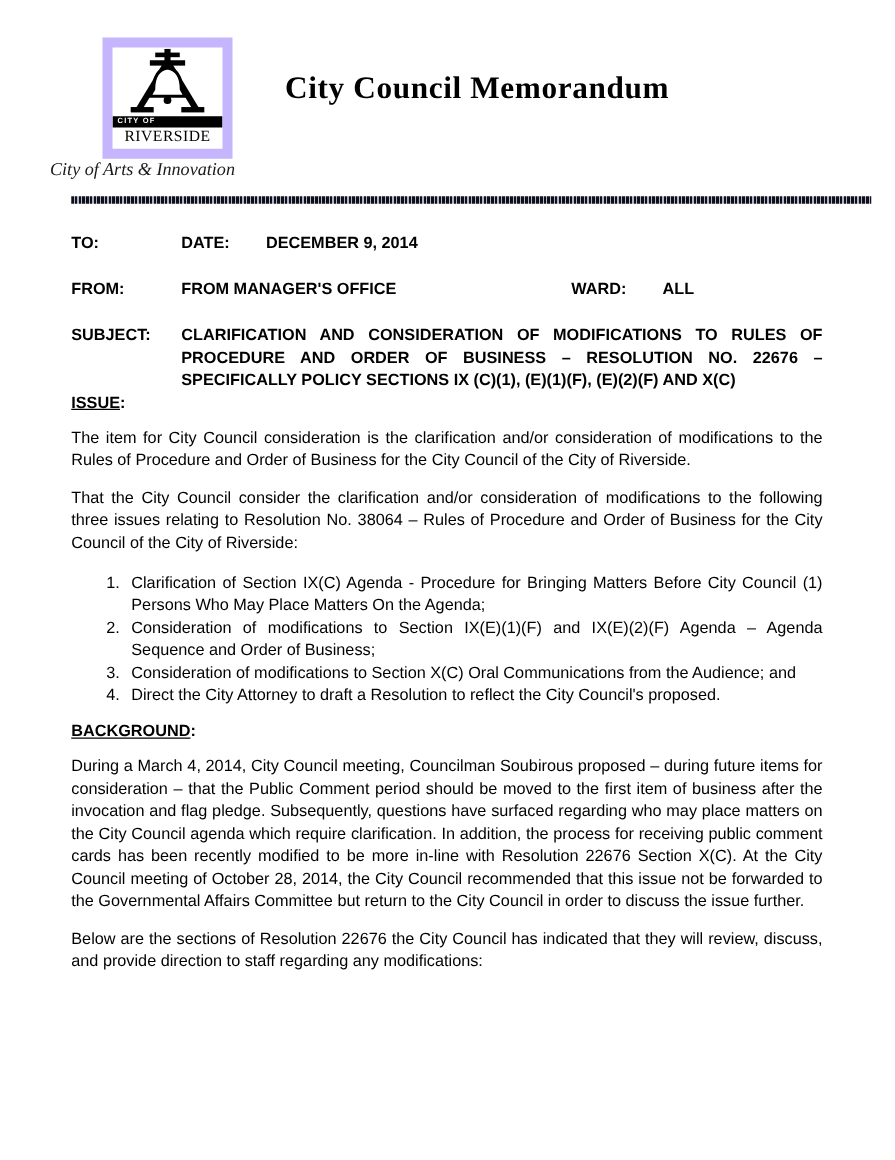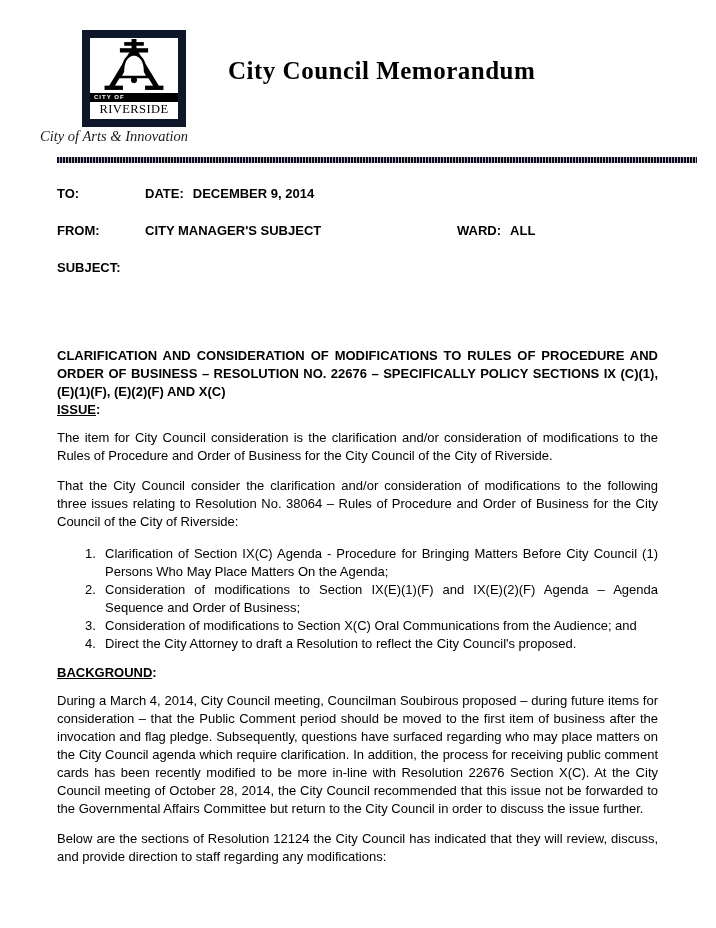--- a/index.html
+++ b/index.html
@@ -13,21 +13,21 @@
     font-family: "Liberation Sans", sans-serif;
     font-size: 13px;
     line-height: 18px;
     overflow: hidden;
   }
 
   
   .logo {
     position: absolute; left: 82px; top: 30px;
     width: 104px; height: 97px;
-    background: #0f172a;
+    background: #c4b5fd;
     box-sizing: border-box;
     padding: 8px;
   }
   .logo-inner {
     width: 100%; height: 100%;
     background: #fff;
     display: flex; flex-direction: column;
     align-items: stretch;
     overflow: hidden;
   }
@@ -71,23 +71,23 @@
       #b0b4cb 2px, #b0b4cb 3px);
   }
 
   
   .content {
     position: absolute; top: 185px; left: 57px; width: 601px;
   }
   .meta-row { display: flex; font-weight: bold; margin-bottom: 19px; }
   .meta-label { width: 88px; flex: 0 0 88px; }
   .meta-main  { width: 312px; flex: 0 0 312px; }
-  .meta-right { display: flex; }
+  .meta-right { display: flex; gap: 20px; }
   .meta-right .rlabel { margin-right: 9px; }
-  .subject-row { margin-bottom: 0; flex-direction: column; }
+  .subject-row { margin-bottom: 0; }
   .subject-row .subject-text {
     flex: 1; text-align: justify; width: auto;
   }
   .heading { font-weight: bold; margin: 0 0 10px 0; }
   .heading .hword { text-decoration: underline; }
   .para { margin: 0 0 12px 0; text-align: justify; }
   .rec-intro { margin-bottom: 14px; }
   .rec-list { margin: 0 0 11px 0; }
   .rec-item { display: flex; }
   .rec-num { flex: 0 0 20px; margin-left: 28px; }
@@ -133,21 +133,21 @@
     <div class="meta-row">
       <span class="meta-label">TO:</span>
       <span class="meta-right">
         <span class="rlabel">DATE:</span>
         <span>DECEMBER 9, 2014</span>
       </span>
     </div>
 
     <div class="meta-row">
       <span class="meta-label">FROM:</span>
-      <span class="meta-main">CITY MANAGER'S SUBJECT</span>
+      <span class="meta-main">FROM MANAGER'S OFFICE</span>
       <span class="meta-right">
         <span class="rlabel">WARD:</span>
         <span>ALL</span>
       </span>
     </div>
 
     <div class="meta-row subject-row">
       <span class="meta-label">SUBJECT:</span>
       <span class="subject-text">CLARIFICATION AND CONSIDERATION OF MODIFICATIONS TO RULES OF PROCEDURE AND ORDER OF BUSINESS – RESOLUTION NO. 22676 – SPECIFICALLY POLICY SECTIONS IX (C)(1), (E)(1)(F), (E)(2)(F) AND X(C)</span>
     </div>
@@ -175,16 +175,16 @@
       <div class="rec-item">
         <span class="rec-num">4.</span>
         <span class="rec-text">Direct the City Attorney to draft a Resolution to reflect the City Council's proposed.</span>
       </div>
     </div>
 
     <div class="heading">
       <span class="hword">BACKGROUND</span><span>:</span>
     </div>
     <p class="para bg-para1">During a March 4, 2014, City Council meeting, Councilman Soubirous proposed – during future items for consideration – that the Public Comment period should be moved to the first item of business after the invocation and flag pledge.  Subsequently, questions have surfaced regarding who may place matters on the City Council agenda which require clarification.  In addition, the process for receiving public comment cards has been recently modified to be more in-line with Resolution 22676 Section X(C). At the City Council meeting of October 28, 2014, the City Council recommended that this issue not be forwarded to the Governmental Affairs Committee but return to the City Council in order to discuss the issue further.</p>
-    <p class="para bg-para2">Below are the sections of Resolution 12124 the City Council has indicated that they will review, discuss, and provide direction to staff regarding any modifications:</p>
+    <p class="para bg-para2">Below are the sections of Resolution 22676 the City Council has indicated that they will review, discuss, and provide direction to staff regarding any modifications:</p>
 
   </div>
 </div>
 
 </body></html>

